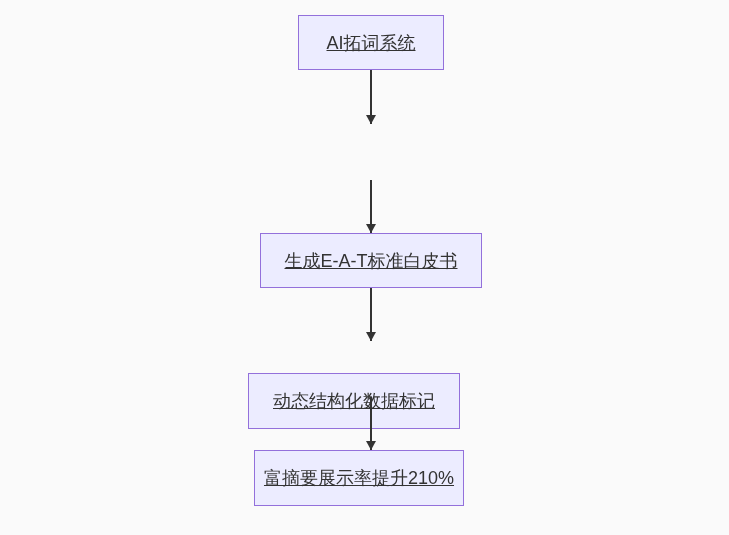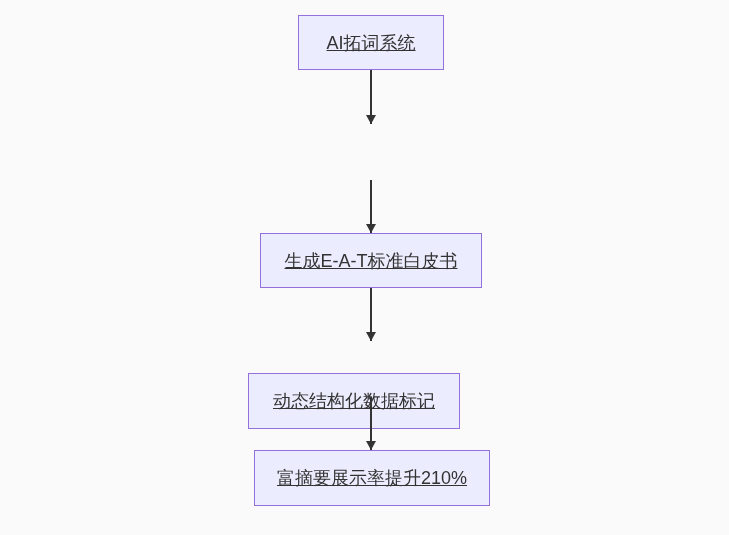--- a/index.html
+++ b/index.html
@@ -29,21 +29,21 @@
     align-items: center;
     justify-content: center;
     text-align: center;
     white-space: nowrap;
     text-decoration: underline;
   }
   .n1 { left: 298px; top: 15px;  width: 146px; height: 55px; }
   .n2 { left: 276px; top: 124px; width: 191px; height: 56px; }
   .n3 { left: 260px; top: 233px; width: 222px; height: 55px; }
   .n4 { left: 248px; top: 341px; width: 212px; height: 56px; margin-top: 32px; }
-  .n5 { left: 254px; top: 450px; width: 236px; height: 56px; }
+  .n5 { left: 254px; top: 450px; width: 210px; height: 56px; }
   .edge {
     position: absolute;
     left: 365px;           
     width: 12px;
   }
   .e1 { top: 70px;  height: 54px; }
   .e2 { top: 180px; height: 53px; }
   .e3 { top: 288px; height: 53px; }
   .e4 { top: 397px; height: 53px; }
   .edge .line {

